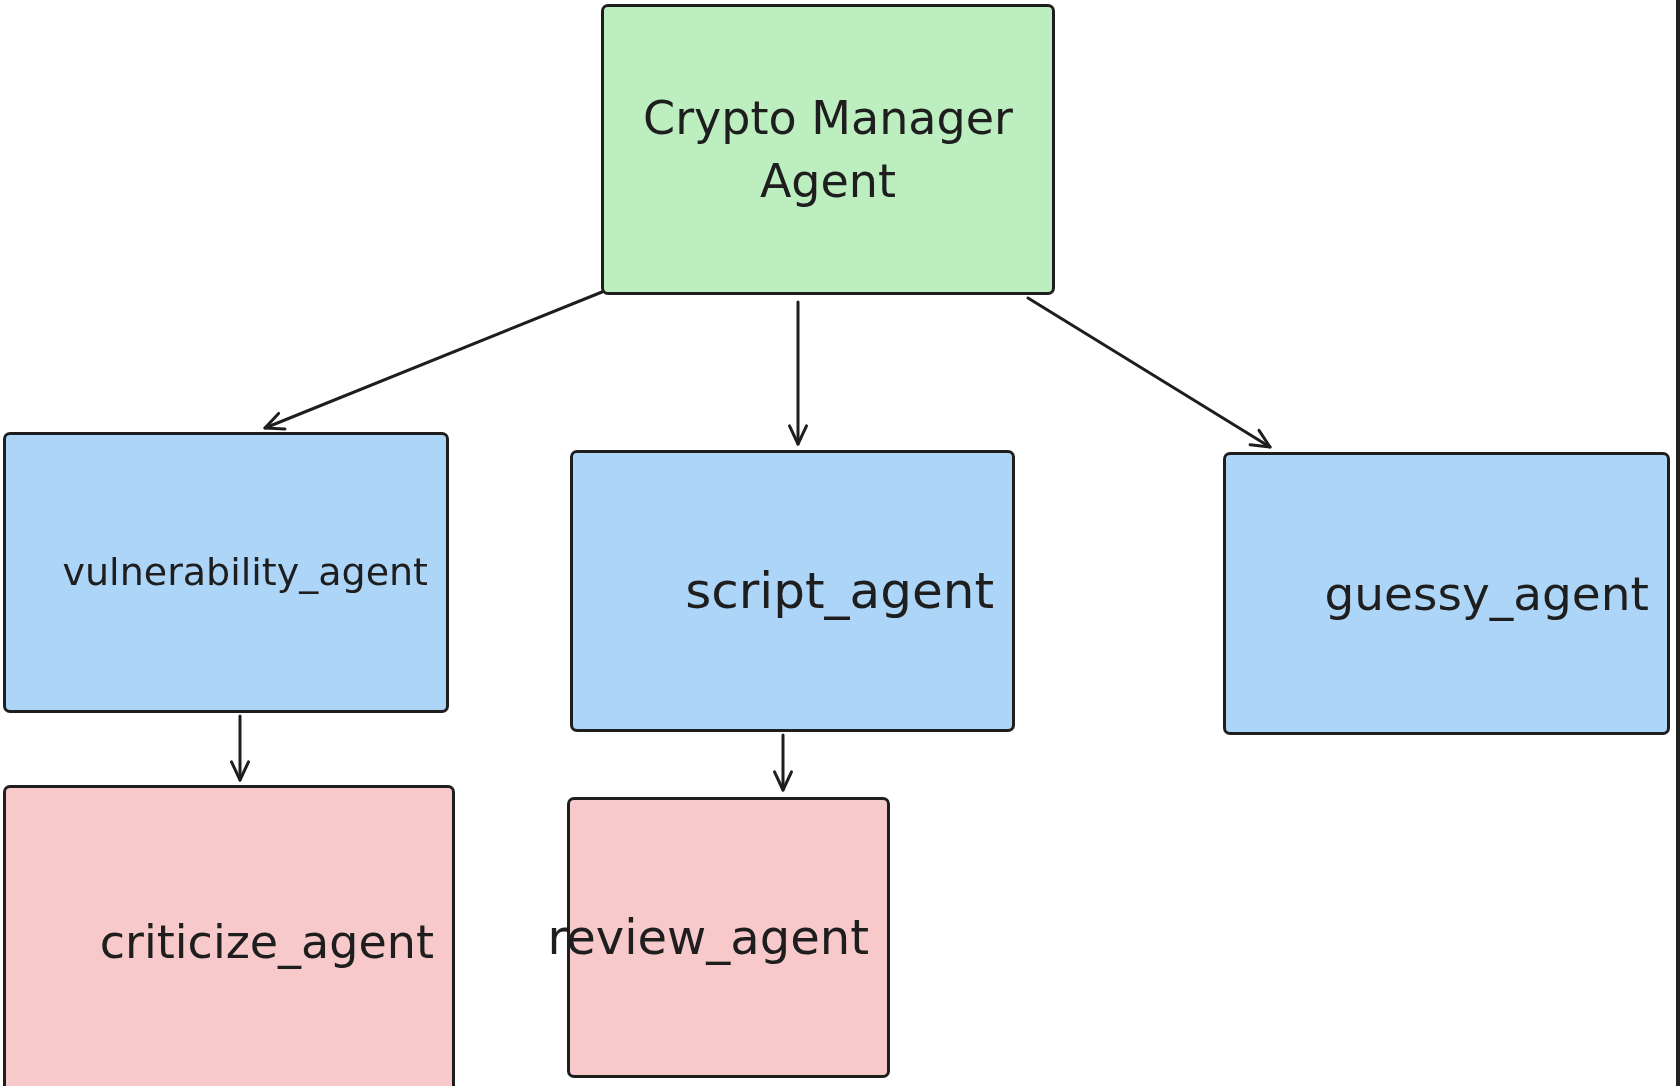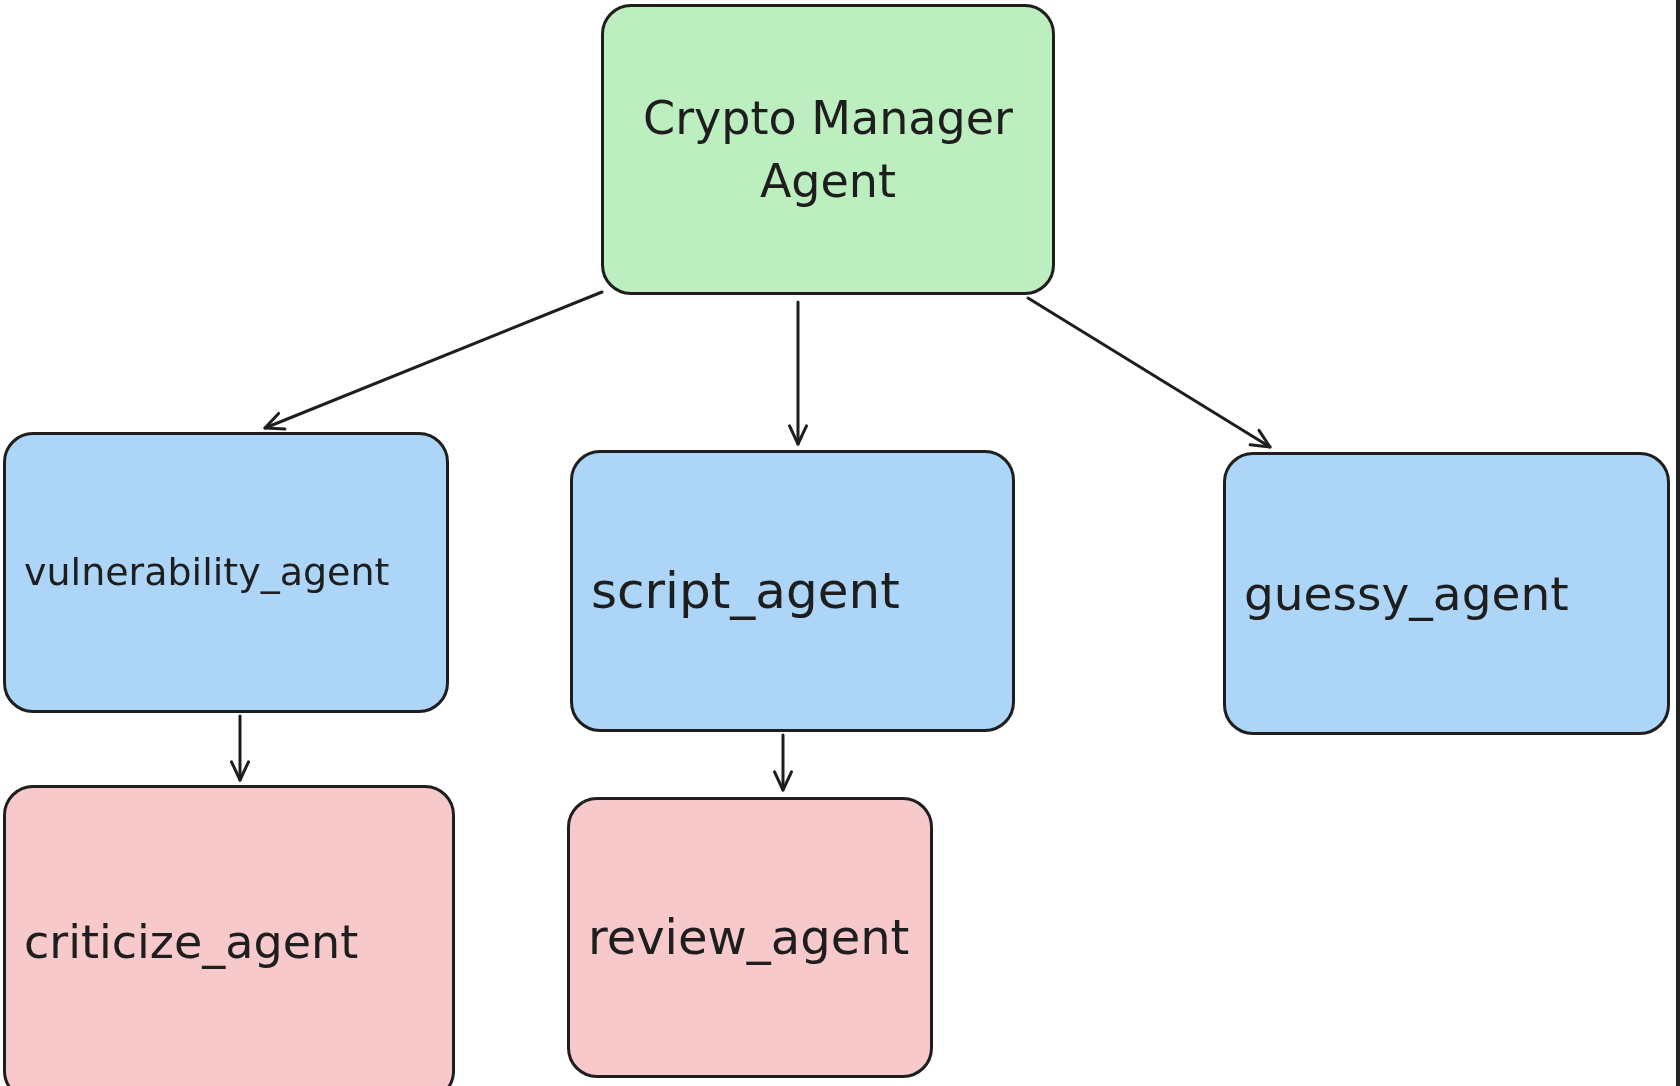--- a/index.html
+++ b/index.html
@@ -12,24 +12,24 @@
     width: 1680px;
     height: 1086px;
     background: #ffffff;
     overflow: hidden;
     font-family: "DejaVu Sans", "Liberation Sans", sans-serif;
   }
   .node {
     position: absolute;
     box-sizing: border-box;
     border: 3.5px solid #1e1e1e;
-    border-radius: 30px;
+    border-radius: 7px;
     display: flex;
     align-items: center;
-    justify-content: flex-start;
+    justify-content: flex-end;
     text-align: center;
     color: #1e1e1e;
     padding: 10px 18px;
     line-height: 1.3;
   }
   .fill-green { background: #bdeec0; }
   .fill-blue  { background: #add5f7; }
   .fill-pink  { background: #f8c9cb; }
 
   #node-crypto-manager {
@@ -46,21 +46,21 @@
   }
   #node-guessy {
     left: 1223px; top: 452px; width: 447px; height: 283px;
     font-size: 47px;
   }
   #node-criticize {
     left: 3px; top: 785px; width: 452px; height: 316px;
     font-size: 46px;
   }
   #node-review {
-    left: 567px; top: 797px; width: 366px; height: 281px;
+    left: 567px; top: 797px; width: 323px; height: 281px;
     font-size: 48px;
   }
 
   #edges-layer {
     position: absolute;
     left: 0; top: 0;
     width: 1680px;
     height: 1086px;
     pointer-events: none;
   }

